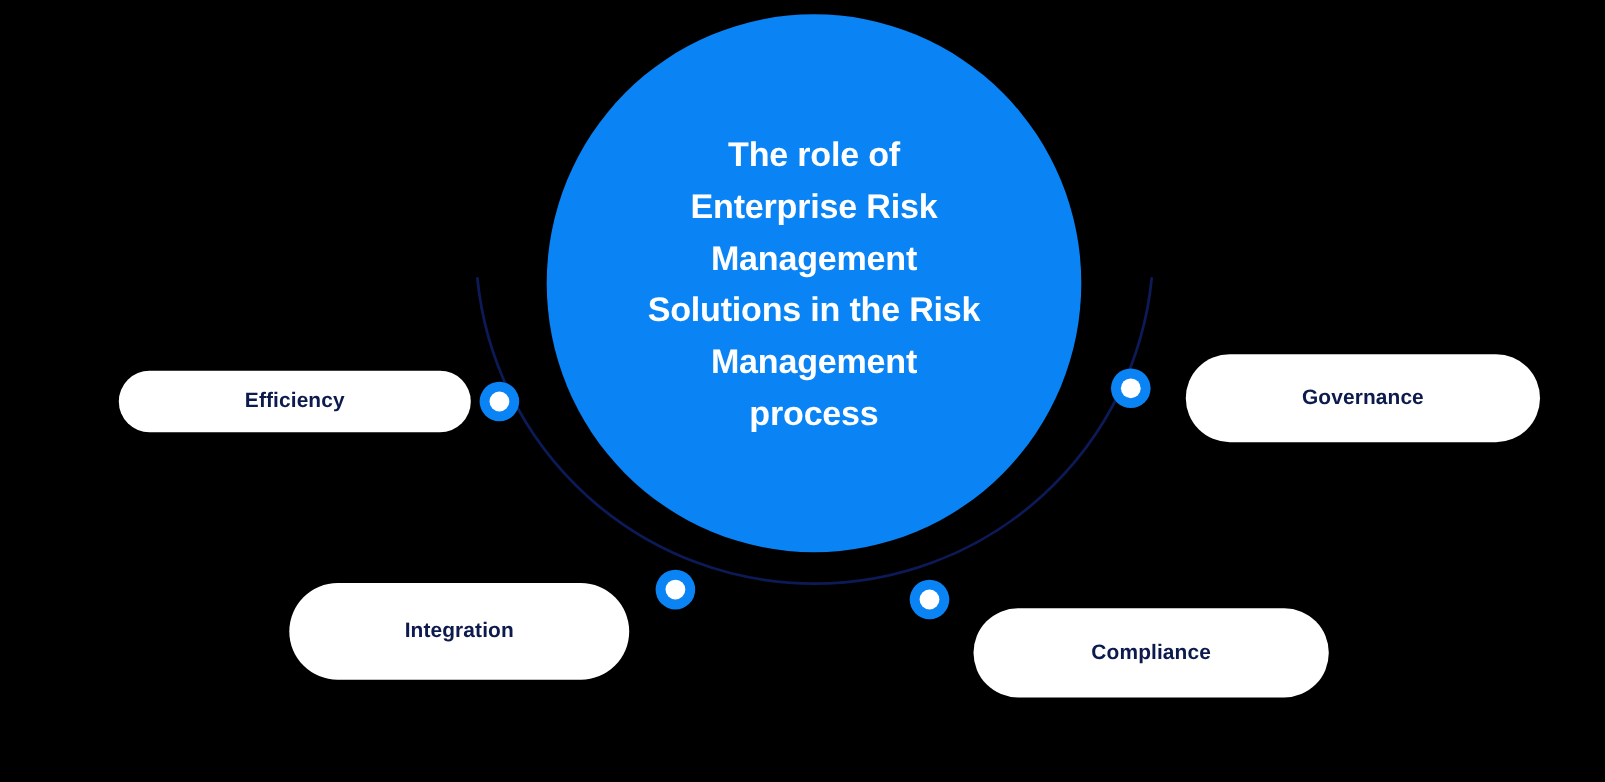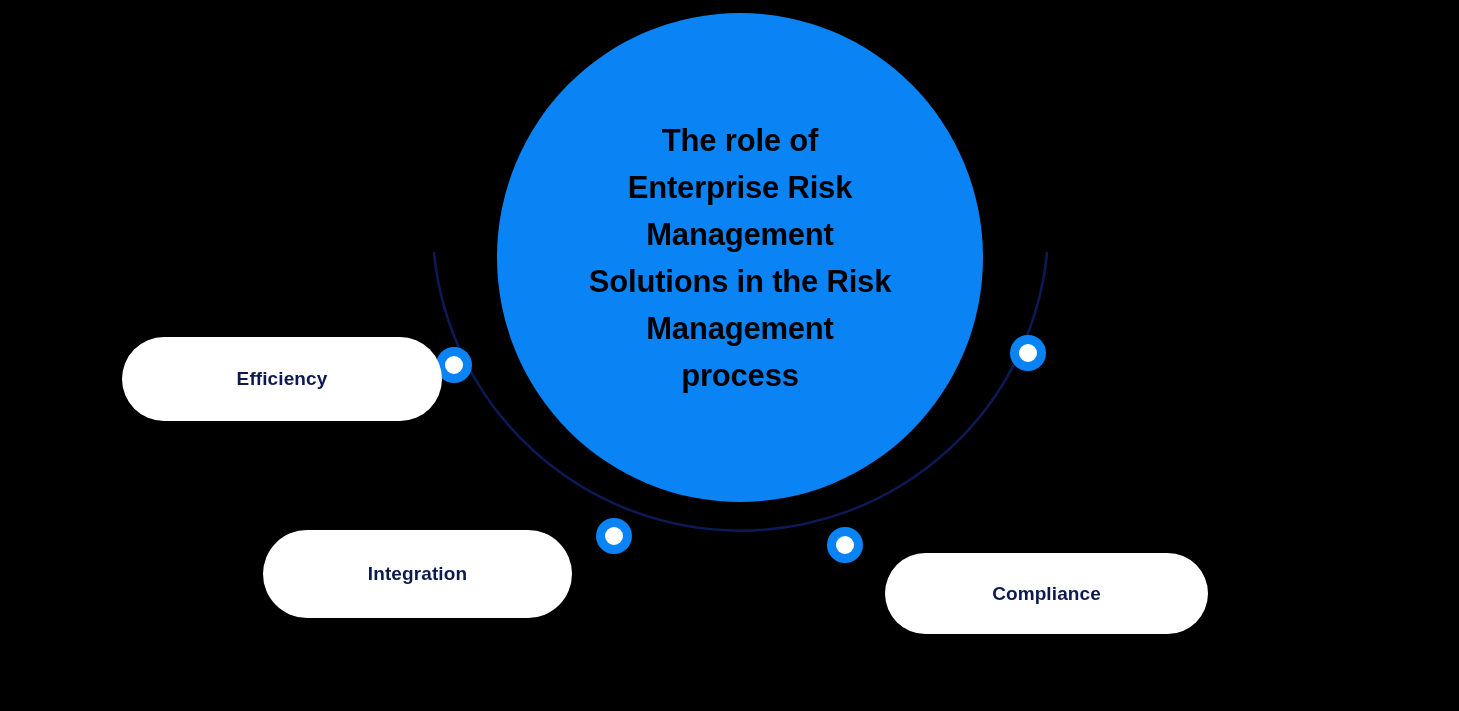--- a/index.html
+++ b/index.html
@@ -32,21 +32,21 @@
     height: 489px;
     border-radius: 50%;
     background: #0a84f5;
     display: flex;
     align-items: center;
     justify-content: center;
     box-sizing: border-box;
     padding: 0 34px;
   }
   .center-circle .center-text {
-    color: #000000;
+    color: #ffffff;
     font-weight: bold;
     font-size: 31px;
     line-height: 47px;
     text-align: center;
     letter-spacing: -0.2px;
     white-space: pre-line;
   }
   .pill {
     position: absolute;
     background: #ffffff;
@@ -56,21 +56,21 @@
     justify-content: center;
     box-sizing: border-box;
   }
   .pill .pill-label {
     color: #0d1a4d;
     font-weight: bold;
     font-size: 19px;
     letter-spacing: 0.1px;
     white-space: nowrap;
   }
-  .pill-efficiency  { left: 122px;  top: 337px; width: 320px; height: 84px; }
+  .pill-efficiency  { left: 108px;  top: 337px; width: 320px; height: 56px; }
   .pill-governance  { left: 1078px; top: 322px; width: 322px; height: 80px; }
   .pill-integration { left: 263px;  top: 530px; width: 309px; height: 88px; }
   .pill-compliance  { left: 885px;  top: 553px; width: 323px; height: 81px; }
 
   .node-dot {
     position: absolute;
     width: 36px;
     height: 36px;
     border-radius: 50%;
     background: #0a84f5;
@@ -118,20 +118,23 @@
     <span class="dot-core"></span>
   </div>
   <div class="node-dot dot-compliance">
     <span class="dot-core"></span>
   </div>
 
   <div class="pill pill-efficiency">
     <span class="pill-label">Efficiency</span>
   </div>
 
+  <div class="pill pill-governance">
+    <span class="pill-label">Governance</span>
+  </div>
 
   <div class="pill pill-integration">
     <span class="pill-label">Integration</span>
   </div>
 
   <div class="pill pill-compliance">
     <span class="pill-label">Compliance</span>
   </div>
 
 </div>

